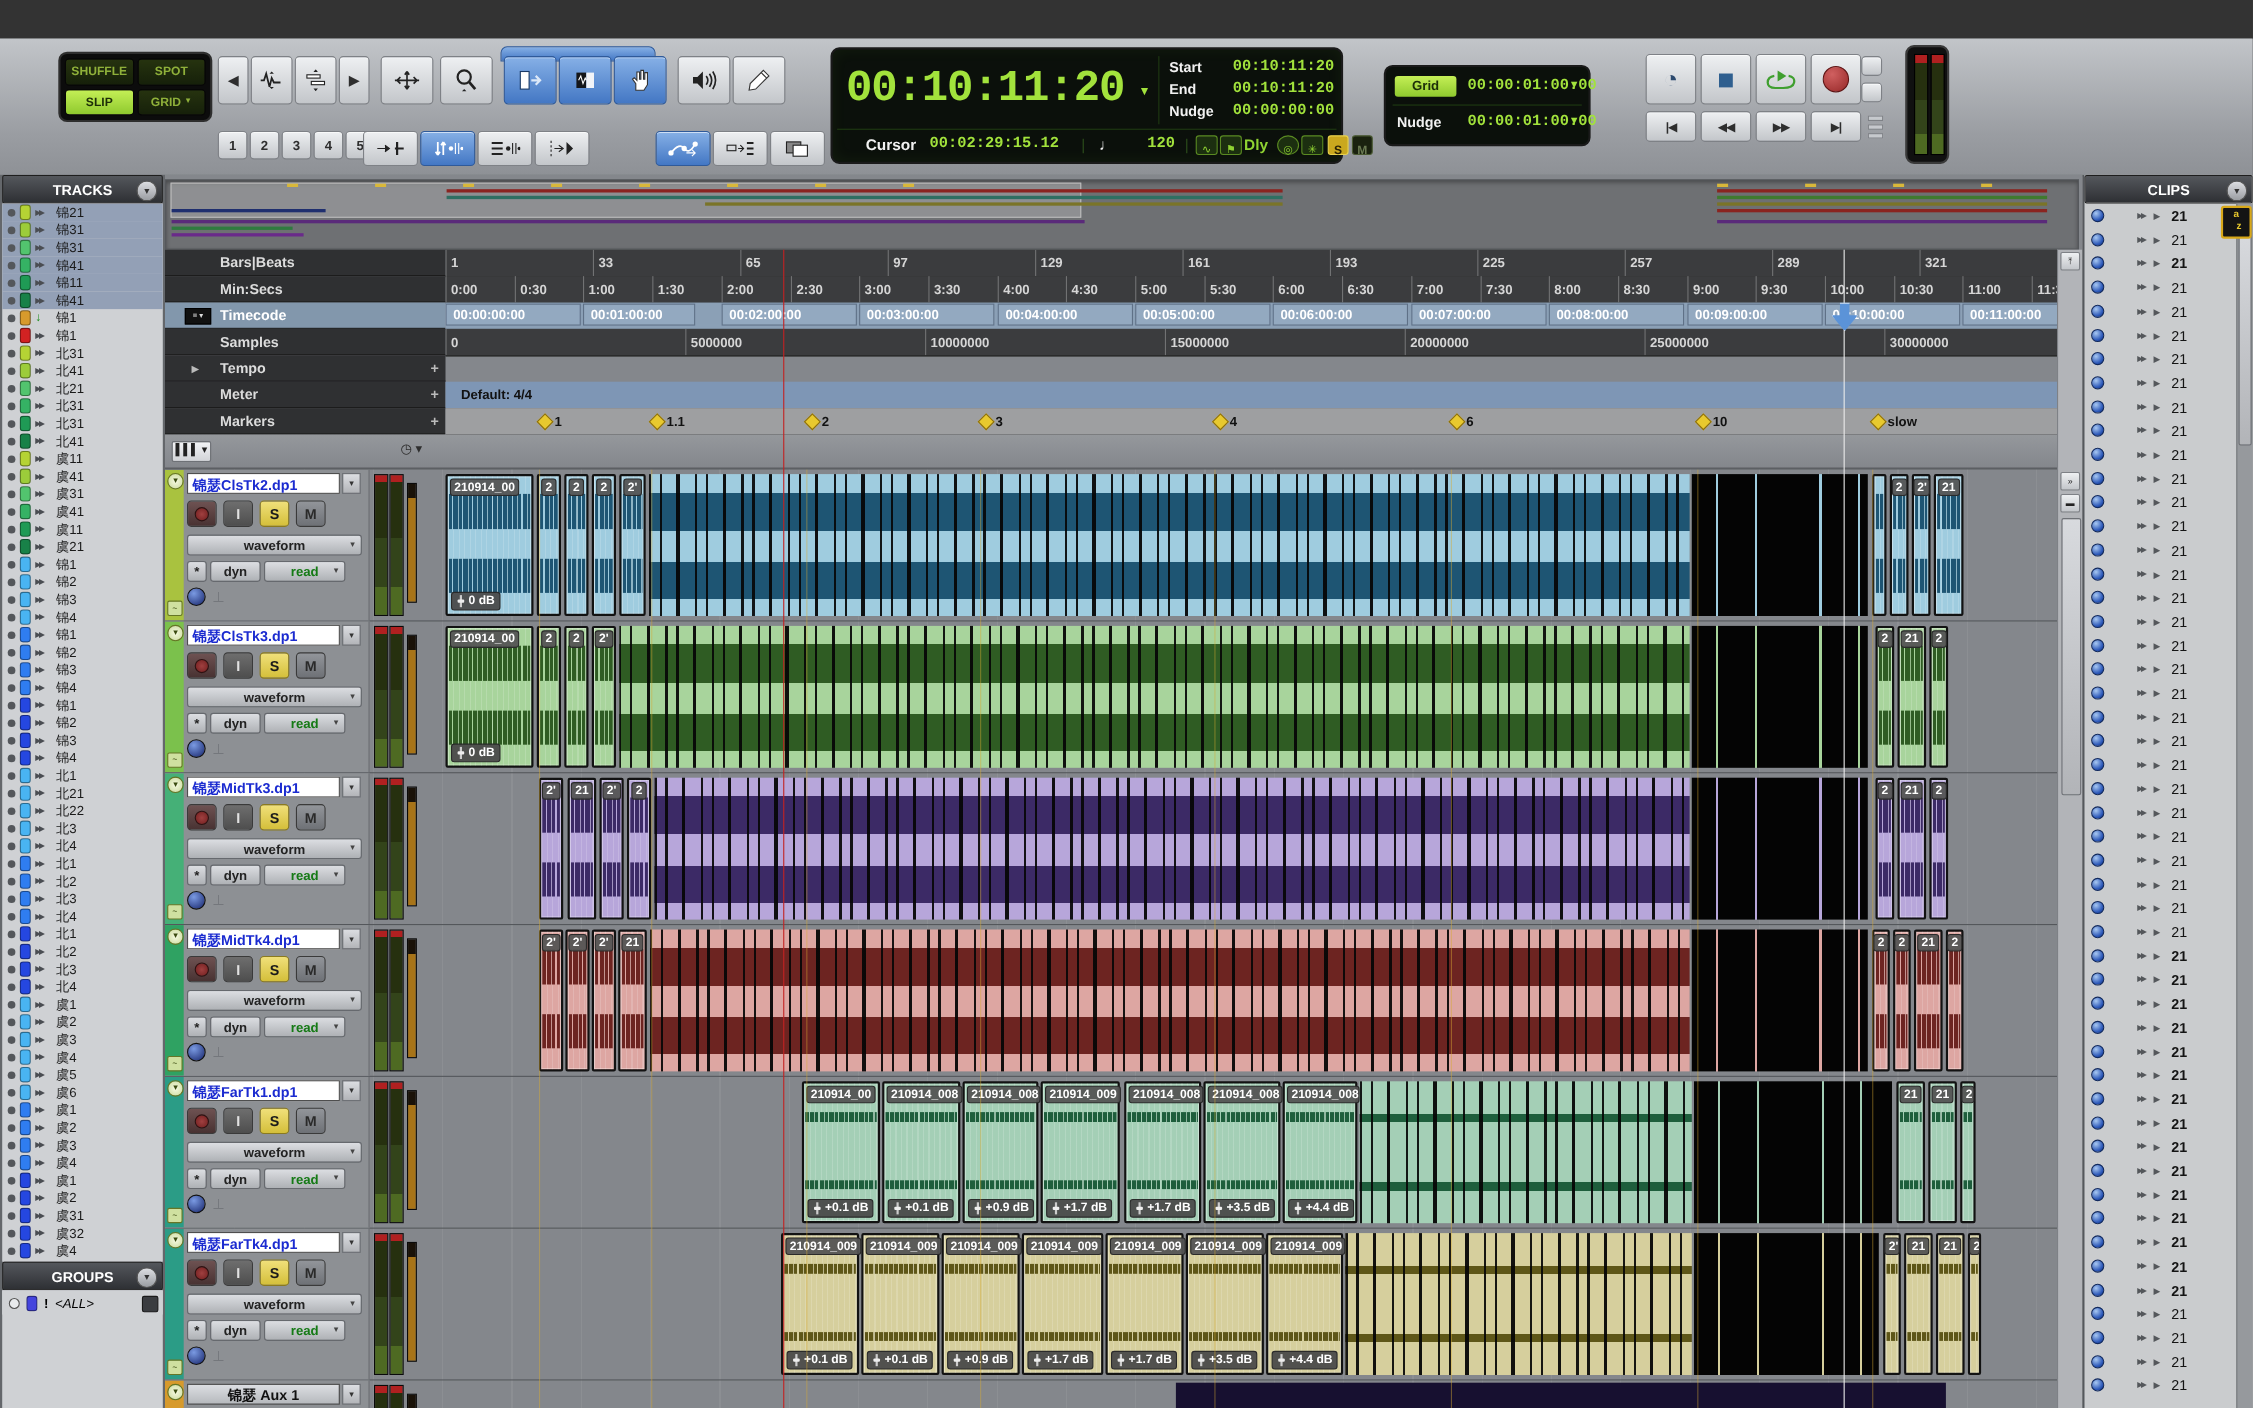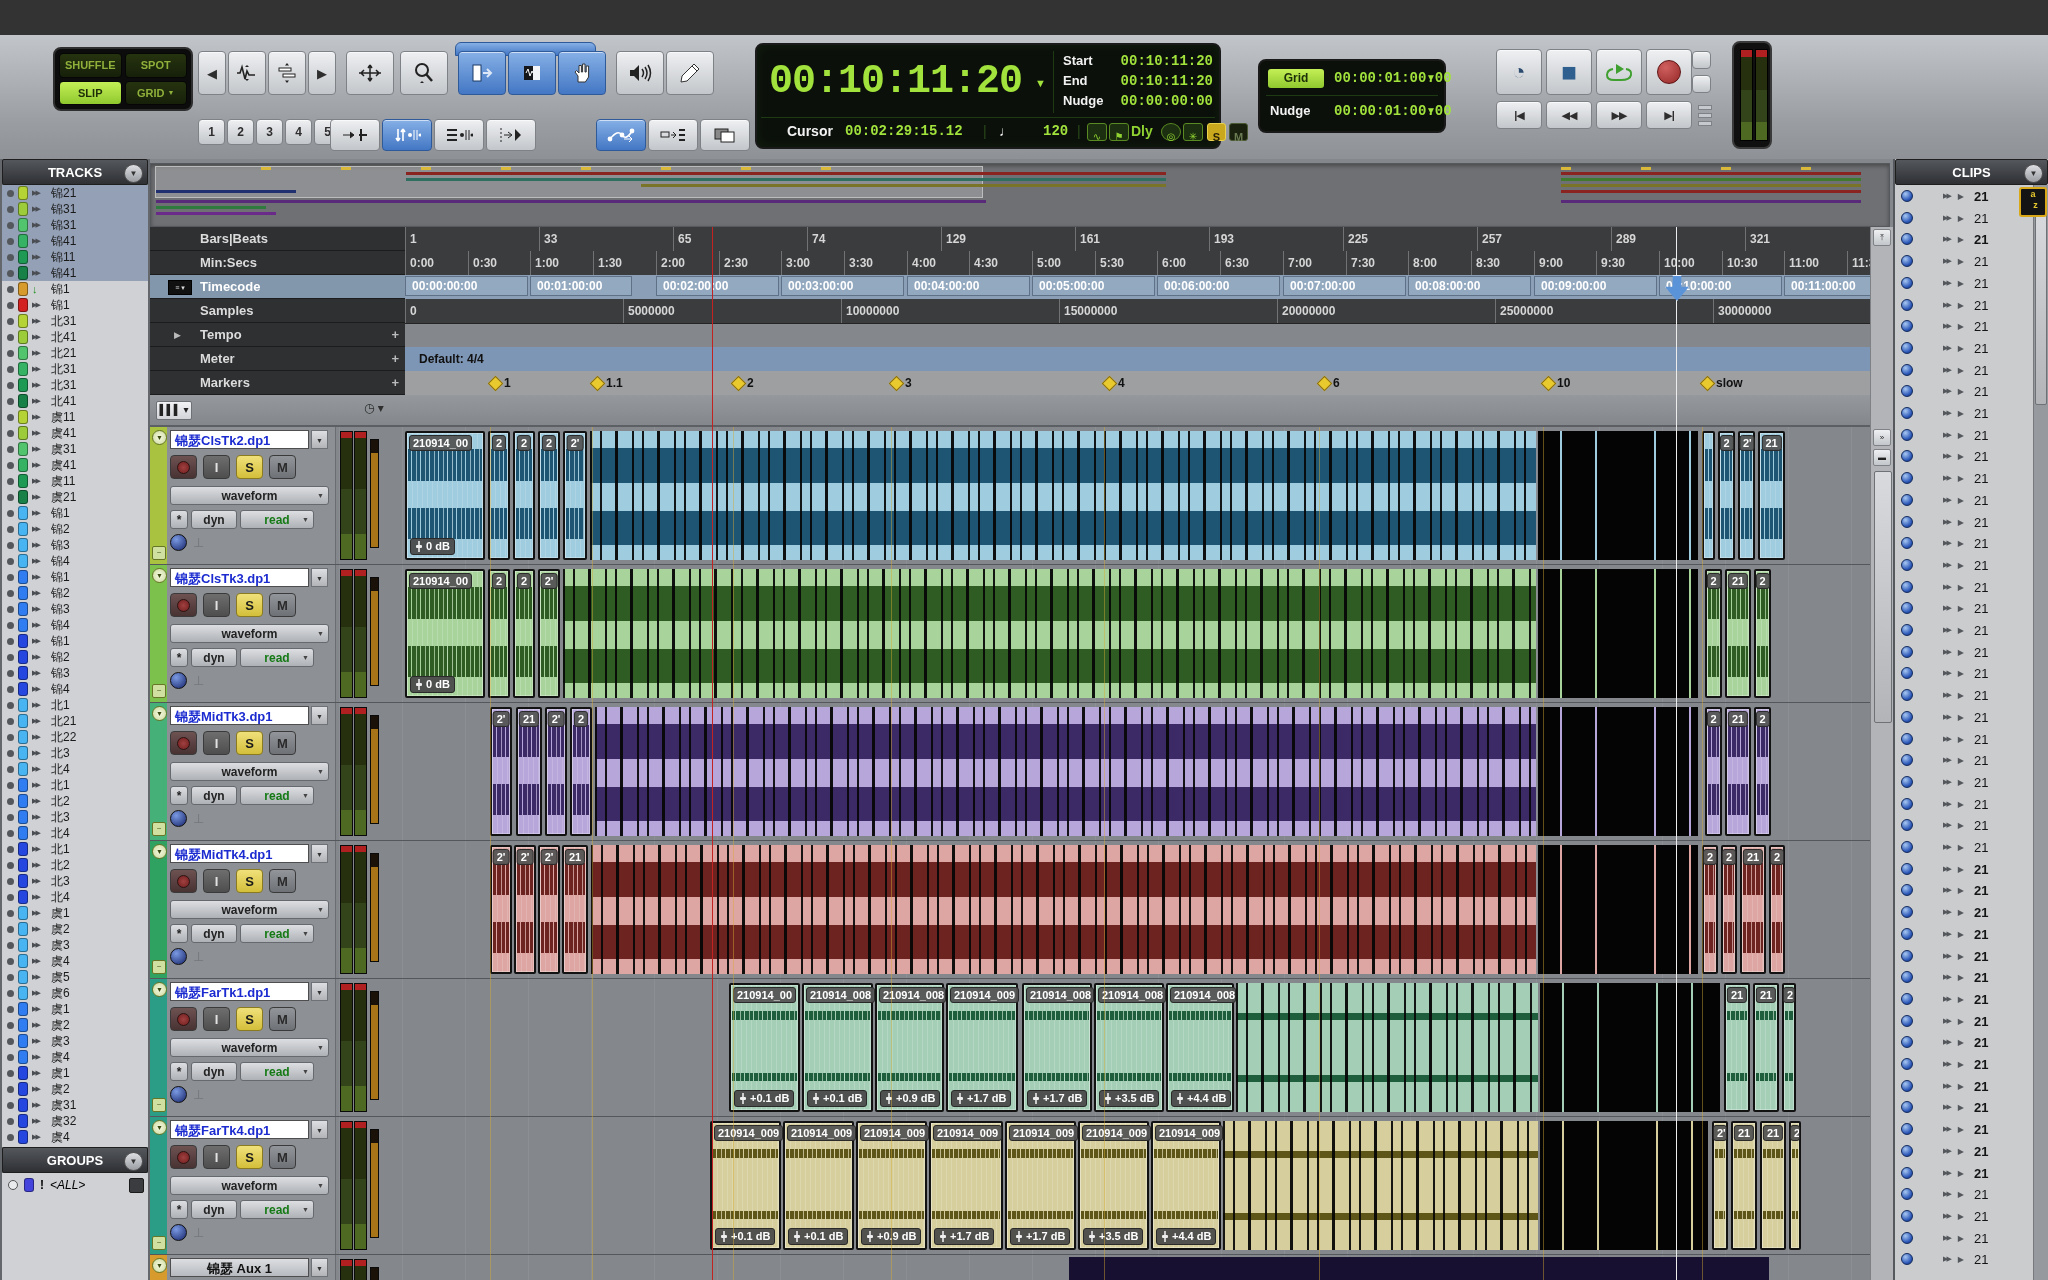--- a/index.html
+++ b/index.html
@@ -827,21 +827,21 @@
       <div class="rrow" style="top:0;">
         <div class="rlabel">Bars|Beats</div>
         <div class="rcontent" id="ruler-bars">
             <div class="tick" style="left: 0px;"></div>
             <span class="ticklab" style="left: 5px;">1</span>
             <div class="tick" style="left: 134px;"></div>
             <span class="ticklab" style="left: 139px;">33</span>
             <div class="tick" style="left: 268px;"></div>
             <span class="ticklab" style="left: 273px;">65</span>
             <div class="tick" style="left: 402px;"></div>
-            <span class="ticklab" style="left: 407px;">74</span>
+            <span class="ticklab" style="left: 407px;">97</span>
             <div class="tick" style="left: 536px;"></div>
             <span class="ticklab" style="left: 541px;">129</span>
             <div class="tick" style="left: 670px;"></div>
             <span class="ticklab" style="left: 675px;">161</span>
             <div class="tick" style="left: 804px;"></div>
             <span class="ticklab" style="left: 809px;">193</span>
             <div class="tick" style="left: 938px;"></div>
             <span class="ticklab" style="left: 943px;">225</span>
             <div class="tick" style="left: 1072px;"></div>
             <span class="ticklab" style="left: 1077px;">257</span>

